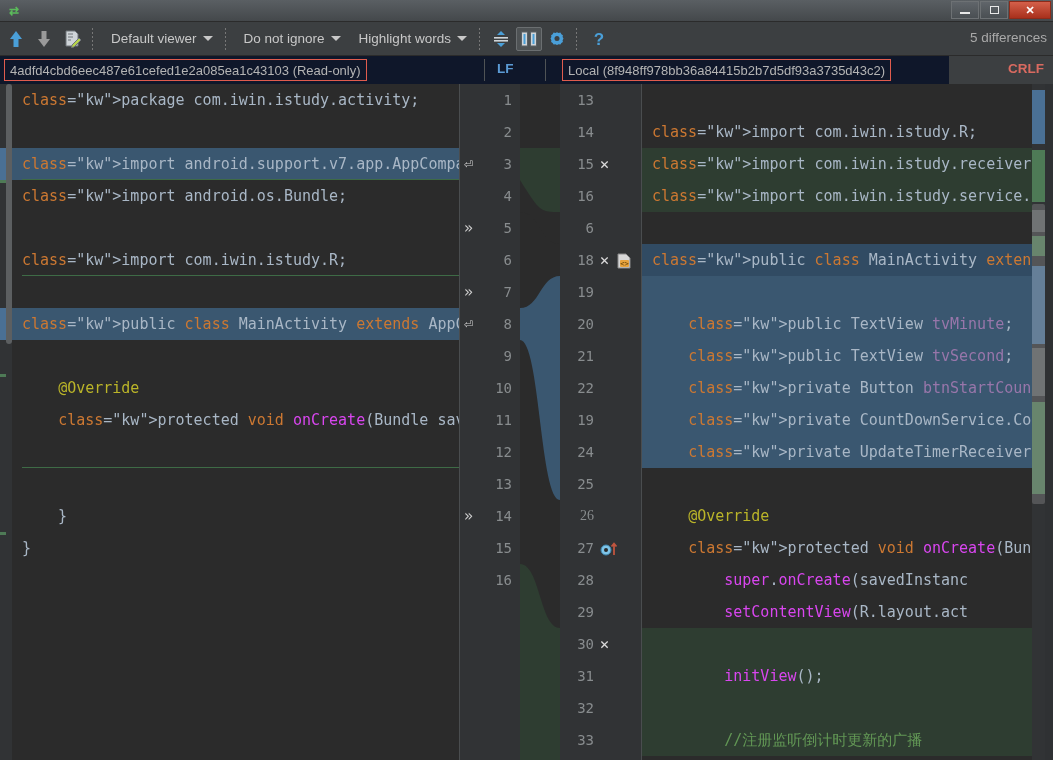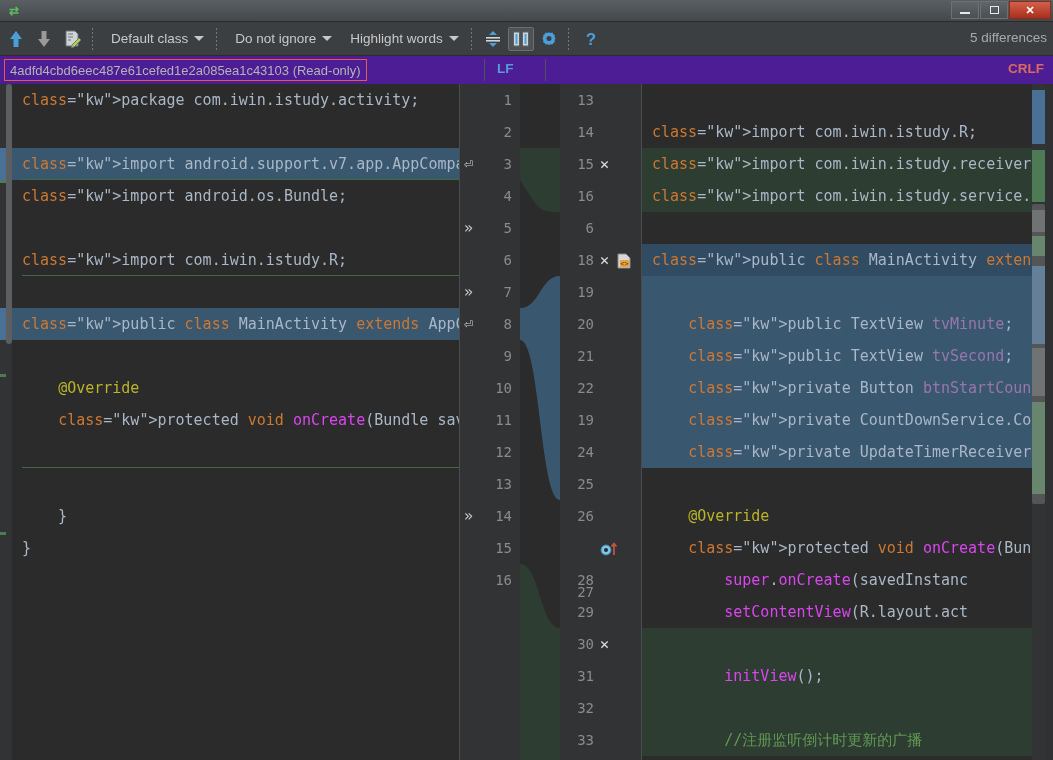--- a/index.html
+++ b/index.html
@@ -69,22 +69,22 @@
     display: flex; align-items: center; justify-content: center;
   }
   .iconbtn.active { background: #4e5254; border: 1px solid #6b6f71; border-radius: 2px; }
   #diffcount {
     position: absolute; right: 6px; top: 8px;
     font-size: 13.5px; color: #a9a9a9; white-space: nowrap;
   }
 
   
   #headers {
-    position: absolute; top: 56px; left: 0; width: 1053px; height: 28px;
-    background: #4c1d95;
+    position: absolute; top: 56px; left: 0; width: 949px; height: 28px;
+    background: #0f172a;
   }
   .hdr-label {
     position: absolute; top: 3px; height: 22px;
     display: flex; align-items: center; padding: 0 5px;
     font-size: 13px; color: #b4b4b4; white-space: nowrap;
     border: 1px solid #e05c4e;
   }
   #hdr-left  { left: 4px; }
   #hdr-right { left: 562px; }
   .hdr-sep { position: absolute; top: 3px; width: 1px; height: 22px; background: #4f5355; }
@@ -179,21 +179,21 @@
     <svg width="18" height="18" viewBox="0 0 18 18">
       <path d="M2 1 H11 L14 4 V16 H2 Z" fill="#cfd4d8" stroke="#6f7478"></path>
       <path d="M4 4 H9 M4 7 H9 M4 10 H7" stroke="#6f7478" stroke-width="1"></path>
       <path d="M8 15 L15 8 L17 10 L10 17 L7.4 17.6 Z" fill="#b6d44a" stroke="#6f7478"></path>
     </svg>
   </div>
 
   <div class="tsep"></div>
 
   <div class="combo">
-    <span>Default class</span>
+    <span>Default viewer</span>
     <i class="caret"></i>
   </div>
 
   <div class="tsep"></div>
 
   <div class="combo">
     <span>Do not ignore</span>
     <i class="caret"></i>
   </div>
 
@@ -236,20 +236,21 @@
   </div>
 
   <div id="diffcount">5 differences</div>
 </div>
 
 <div id="headers">
   <div class="hdr-label" id="hdr-left">4adfd4cbd6eec487e61cefed1e2a085ea1c43103 (Read-only)</div>
   <div class="hdr-sep" style="left:484px;"></div>
   <div class="eol" id="eol-left">LF</div>
   <div class="hdr-sep" style="left:545px;"></div>
+  <div class="hdr-label" id="hdr-right">Local (8f948ff978bb36a84415b2b7d5df93a3735d43c2)</div>
   <div class="eol" id="eol-right">CRLF</div>
 </div>
 
 <div id="panes">
 
   <div id="left-strip">
       <div class="strip-block" style="top: 64px; height: 32px; background: rgb(74, 112, 149);"></div>
       <div class="strip-block" style="top: 96px; height: 3px; background: rgb(78, 122, 86);"></div>
       <div class="strip-block" style="top: 224px; height: 32px; background: rgb(74, 112, 149);"></div>
       <div class="strip-block" style="top: 290px; height: 3px; background: rgb(78, 122, 86);"></div>
@@ -326,22 +327,22 @@
       <div class="ln" style="top: 96px;">16</div>
       <div class="ln" style="top: 128px;">6</div>
       <div class="ln" style="top: 160px;">18</div>
       <div class="ln" style="top: 192px;">19</div>
       <div class="ln" style="top: 224px;">20</div>
       <div class="ln" style="top: 256px;">21</div>
       <div class="ln" style="top: 288px;">22</div>
       <div class="ln" style="top: 320px;">19</div>
       <div class="ln" style="top: 352px;">24</div>
       <div class="ln" style="top: 384px;">25</div>
-      <div class="ln" style="top: 416px;">26</div>
-      <div class="ln" style="top: 448px; margin-top: 44px;">27</div>
+      <div class="ln" style="top: 416px; font-family: Liberation Serif, serif;">26</div>
+      <div class="ln" style="top: 448px;">27</div>
       <div class="ln" style="top: 480px;">28</div>
       <div class="ln" style="top: 512px;">29</div>
       <div class="ln" style="top: 544px;">30</div>
       <div class="ln" style="top: 576px;">31</div>
       <div class="ln" style="top: 608px;">32</div>
       <div class="ln" style="top: 640px;">33</div>
       <div style="position: absolute; top: 64px; height: 32px; line-height: 32px; left: 40px;"><span style="color:#dcdcdc;font-size:15px;">✕</span></div>
       <div style="position: absolute; top: 160px; height: 32px; line-height: 32px; left: 40px;"><span style="color:#dcdcdc;font-size:15px;">✕</span></div>
       <div style="position: absolute; top: 160px; height: 32px; line-height: 32px; left: 56px;"><svg width="16" height="16" viewBox="0 0 16 16" style="vertical-align:middle">
           <path d="M2 1 H10 L14 5 V15 H2 Z" fill="#d8d8d8" stroke="#8a8a8a"></path>

